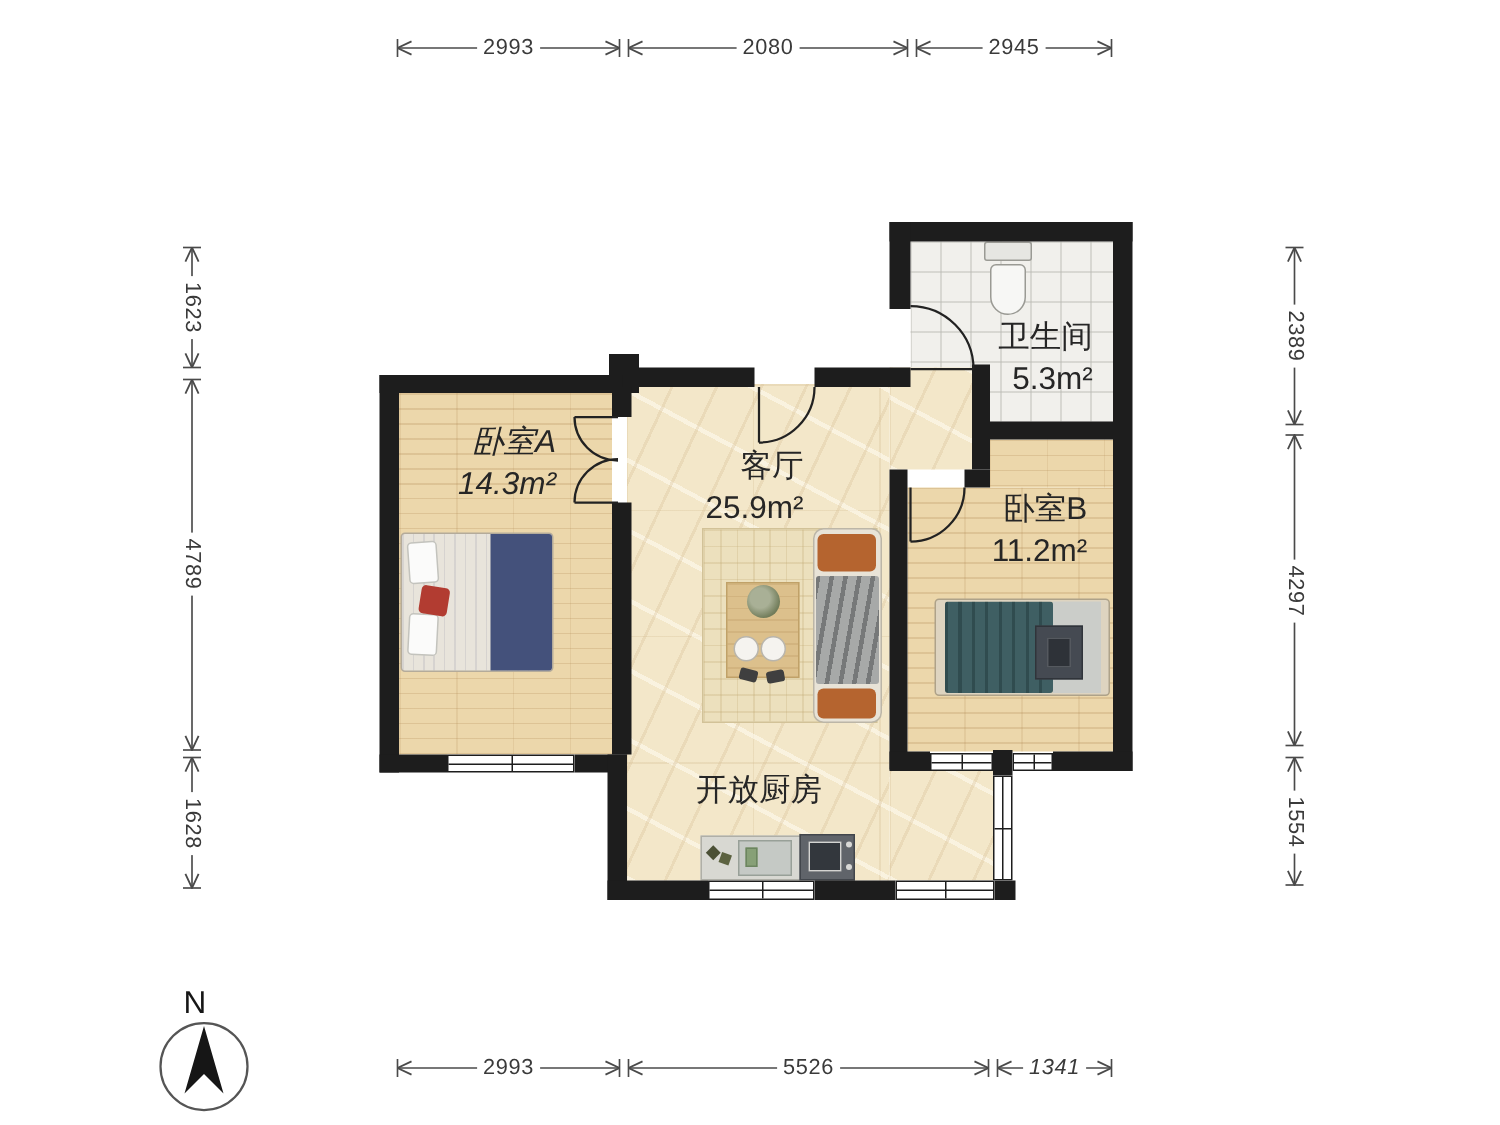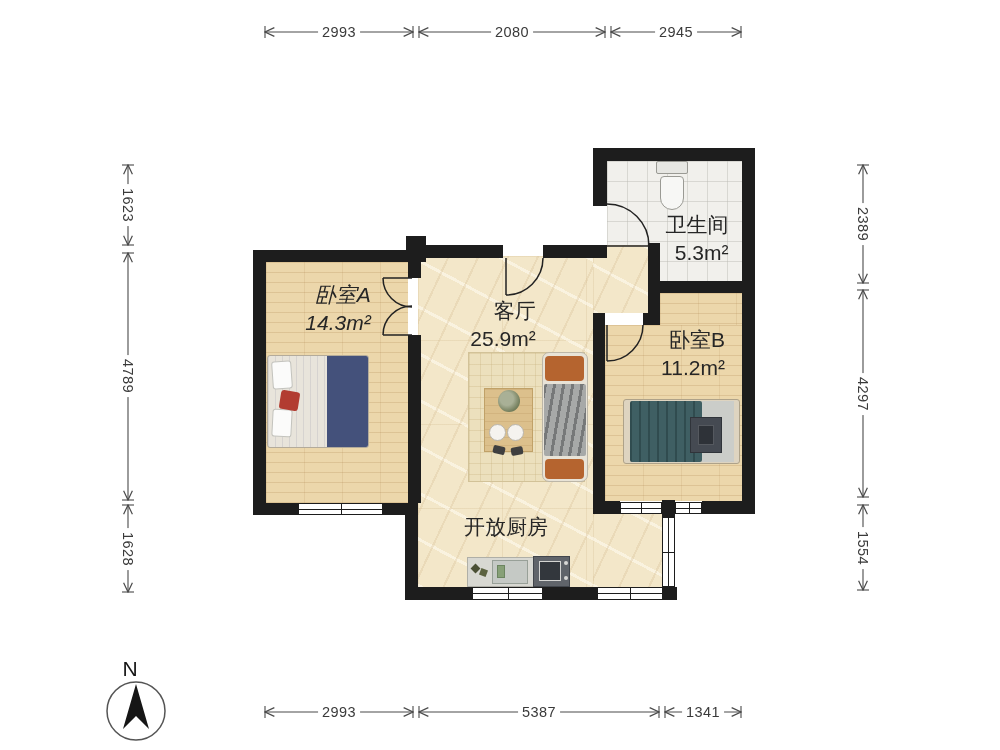--- a/index.html
+++ b/index.html
@@ -228,22 +228,22 @@
     <div>11.2m²</div>
   </div>
   <div class="room-label" style="left:506px;top:527px;">
     <div>开放厨房</div>
   </div>
 
   <span class="dim-h" style="left:339px;top:32px;">2993</span>
   <span class="dim-h" style="left:512px;top:32px;">2080</span>
   <span class="dim-h" style="left:676px;top:32px;">2945</span>
   <span class="dim-h" style="left:339px;top:712px;">2993</span>
-  <span class="dim-h" style="left:539px;top:712px;">5387</span>
-  <span class="dim-h" style="left:703px;top:712px;">1341</span>
+  <span class="dim-h" style="left:539px;top:712px;">5526</span>
+  <span class="dim-h" style="left:703px;top:712px;font-style:italic;">1341</span>
   <span class="dim-v" style="left:128px;top:205px;">1623</span>
   <span class="dim-v" style="left:128px;top:376px;">4789</span>
   <span class="dim-v" style="left:128px;top:549px;">1628</span>
   <span class="dim-v" style="left:863px;top:224px;">2389</span>
   <span class="dim-v" style="left:863px;top:394px;">4297</span>
   <span class="dim-v" style="left:863px;top:548px;">1554</span>
 
   <span class="north-label" style="left:130px;top:669px;">N</span>
 
 </div>

